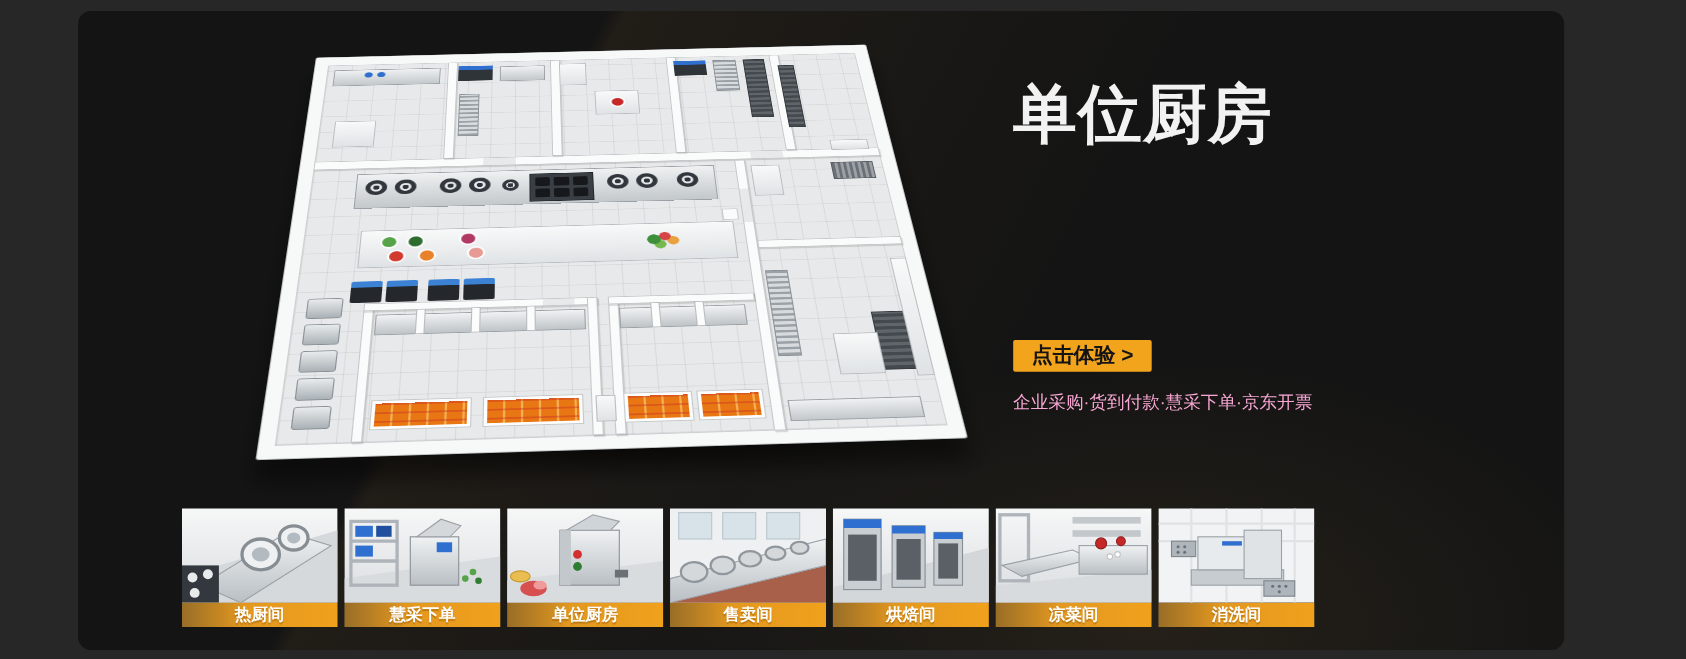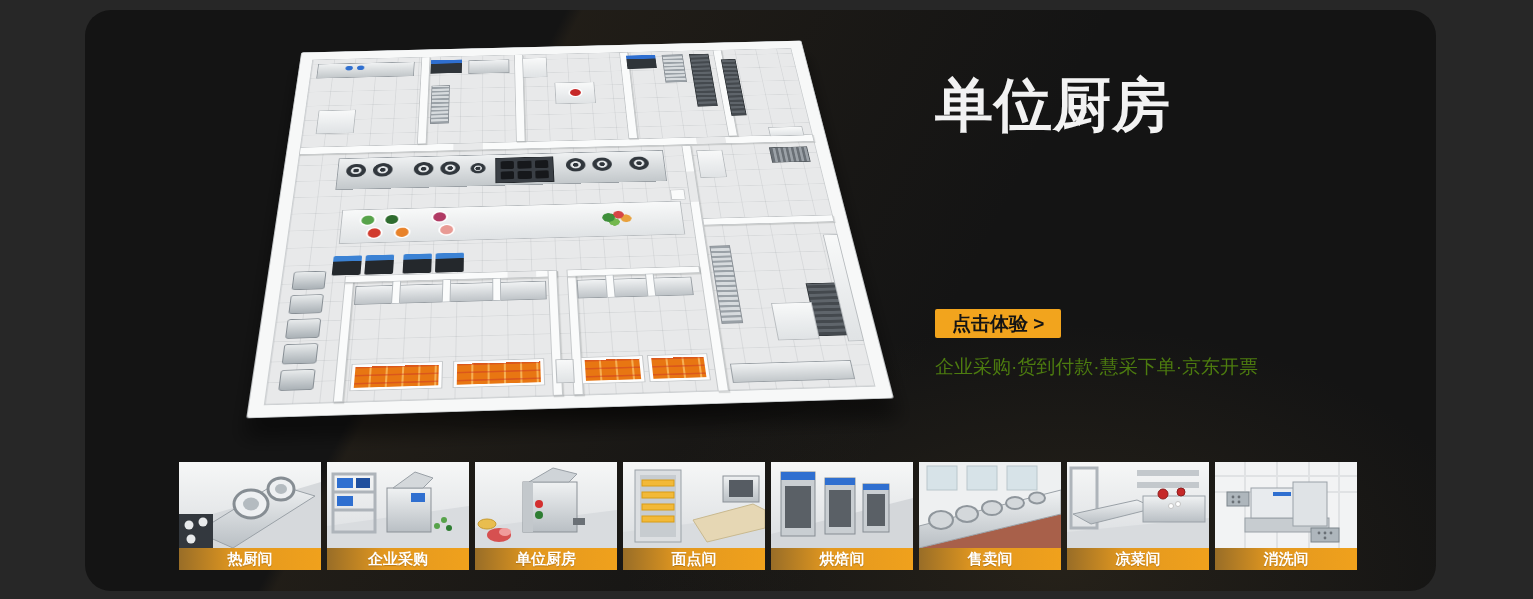--- a/index.html
+++ b/index.html
@@ -1,21 +1,21 @@
 <!DOCTYPE html>
 <html><head>
 <meta charset="utf-8">
 <style>
   * { margin:0; padding:0; box-sizing:border-box; }
   html,body { width:1533px; height:599px; background:#272727; overflow:hidden;
               font-family:"Liberation Sans", sans-serif; }
 
   
-  .card { position:absolute; left:85px; top:10px; width:1351px; height:581px;
-          background:#141414; border-radius:26px; overflow:hidden;padding-left:27px; }
+  .card { position:absolute; left:71px; top:10px; width:1351px; height:581px;
+          background:#141414; border-radius:12px; overflow:hidden;padding-left:27px; }
   .card .light { position:absolute; inset:0; pointer-events:none;
     background:
       linear-gradient(118deg, rgba(0,0,0,0) 29%, rgba(96,74,40,.17) 30%, rgba(96,74,40,.06) 50%, rgba(0,0,0,0) 62%),
       radial-gradient(46% 60% at 72% 96%, rgba(108,86,46,.20), rgba(0,0,0,0) 70%);
   }
 
   
   .plan-shadow { position:absolute; left:140px; top:352px; width:690px; height:70px;
     background:radial-gradient(50% 50% at 50% 50%, rgba(0,0,0,.65), rgba(0,0,0,0) 72%);
     filter:blur(5px); }
@@ -58,21 +58,21 @@
       radial-gradient(circle 6px at 20px 7px,#d64545 92%,transparent),
       radial-gradient(circle 6px at 28px 13px,#e8a13c 92%,transparent),
       radial-gradient(circle 6px at 15px 18px,#74b84e 92%,transparent); }
 
   
   .hero { position:absolute; left:850px; top:60px; width:500px; color:#f2f2f2; }
   .hero .t1, .hero .t2 { font-size:58px; line-height:69px; font-weight:800; letter-spacing:1px; white-space:nowrap; }
   .hero .sub { position:absolute; left:0; top:181px; font-size:37px; font-weight:700; color:#F2A41D; white-space:nowrap; }
   .hero .cta { position:absolute; left:0; top:239px; display:inline-block; background:#F2A41D; color:#141414;
                font-size:19px; font-weight:700; line-height:29px; padding:0 17px; border-radius:2px; cursor:pointer; border:0; }
-  .hero .info { position:absolute; left:0; top:283px; font-size:19px; line-height:27px; color:#4d7c0f; white-space:nowrap; }
+  .hero .info { position:absolute; left:0; top:283px; font-size:16px; line-height:27px; color:#f9a8d4; white-space:nowrap; }
 
   
   .gallery { position:absolute; left:94px; top:452px; display:flex; gap:6px; }
   .thumb { position:relative; width:142px; height:108px; background:#2c2c2c; overflow:hidden; cursor:pointer; }
   .thumb svg { display:block; }
   .cap { position:absolute; left:0; right:0; bottom:0; height:22px;
          background:linear-gradient(90deg, rgba(242,163,35,.55), rgba(242,161,30,.92) 40%, #f0a11c);
          color:#fff; font-size:15px; font-weight:700; display:flex; align-items:center; justify-content:center;
          text-shadow:0 1px 1px rgba(120,70,0,.4); }
 </style>
@@ -229,89 +229,73 @@
         <rect x="10" y="16" width="16" height="10" fill="#2f6fd0"></rect>
           <rect x="29" y="16" width="14" height="10" fill="#1f4f9e"></rect>
         <rect x="10" y="34" width="16" height="10" fill="#2f6fd0"></rect>
         <rect x="60" y="26" width="44" height="44" fill="url(#gSteel)" stroke="#8b9197"></rect>
         <polygon points="66,26 88,10 106,16 96,26" fill="#d4d8db" stroke="#9aa1a7"></polygon>
         <rect x="84" y="31" width="14" height="9" fill="#2f6fd0"></rect>
         <circle cx="110" cy="64" r="3" fill="#57a34a"></circle>
           <circle cx="117" cy="58" r="3" fill="#57a34a"></circle>
           <circle cx="122" cy="66" r="3" fill="#2e7d32"></circle>
       </svg>
-      <div class="cap">企业采购</div>
+      <div class="cap">慧采下单</div>
     </div>
 
     <div class="thumb">
       <svg width="142" height="86" viewBox="0 0 142 86">
         <rect width="142" height="86" fill="url(#gWall)"></rect>
         <polygon points="0,66 142,48 142,86 0,86" fill="#d9dcdf"></polygon>
         <rect x="48" y="20" width="54" height="50" fill="url(#gSteel)" stroke="#8b9197"></rect>
         <polygon points="54,20 78,6 102,12 94,20" fill="#cfd4d8" stroke="#9aa1a7"></polygon>
         <rect x="48" y="20" width="10" height="50" fill="#c3c8cc"></rect>
         <circle cx="64" cy="42" r="4" fill="#d32f2f"></circle>
           <circle cx="64" cy="53" r="4" fill="#2e7d32"></circle>
         <rect x="98" y="56" width="12" height="7" fill="#6a7076"></rect>
         <ellipse cx="24" cy="73" rx="12" ry="7" fill="#d65050"></ellipse>
           <ellipse cx="30" cy="70" rx="6" ry="4" fill="#f09b9b"></ellipse>
         <ellipse cx="12" cy="62" rx="9" ry="5" fill="#e9bd4f" stroke="#c79a2e"></ellipse>
       </svg>
       <div class="cap">单位厨房</div>
     </div>
 
-    <div class="thumb">
-      <svg width="142" height="86" viewBox="0 0 142 86">
-        <rect width="142" height="86" fill="url(#gWall)"></rect>
-        <polygon points="0,70 142,52 142,86 0,86" fill="#d9dcdf"></polygon>
-        <rect x="12" y="8" width="46" height="72" fill="#dcdfe2" stroke="#9aa1a7"></rect>
-        <rect x="17" y="13" width="36" height="62" fill="#c7ccd0"></rect>
-        <rect x="19" y="18" width="32" height="6" fill="#f2b938" stroke="#d99c14"></rect>
-        <rect x="19" y="30" width="32" height="6" fill="#f2b938" stroke="#d99c14"></rect>
-        <rect x="19" y="42" width="32" height="6" fill="#f2b938" stroke="#d99c14"></rect>
-        <rect x="19" y="54" width="32" height="6" fill="#f2b938" stroke="#d99c14"></rect>
-        <rect x="100" y="14" width="36" height="26" fill="url(#gSteel)" stroke="#8b9197"></rect>
-        <rect x="106" y="18" width="24" height="17" fill="#565c63"></rect>
-        <polygon points="70,58 130,42 142,48 142,66 84,80" fill="#e6d7b4" stroke="#c9b98f"></polygon>
-      </svg>
-      <div class="cap">面点间</div>
-    </div>
-
-    <div class="thumb">
-      <svg width="142" height="86" viewBox="0 0 142 86">
-        <rect width="142" height="86" fill="url(#gWall)"></rect>
-        <polygon points="0,72 142,36 142,86 0,86" fill="#d4d7da"></polygon>
-        <rect x="10" y="10" width="34" height="64" fill="#c9ced2" stroke="#868d93"></rect>
-        <rect x="10" y="10" width="34" height="8" fill="#2f6fd0"></rect>
-        <rect x="14" y="24" width="26" height="42" fill="#5a6066"></rect>
-        <rect x="54" y="16" width="30" height="56" fill="#c9ced2" stroke="#868d93"></rect>
-        <rect x="54" y="16" width="30" height="7" fill="#2f6fd0"></rect>
-        <rect x="58" y="28" width="22" height="37" fill="#5a6066"></rect>
-        <rect x="92" y="22" width="26" height="48" fill="#c9ced2" stroke="#868d93"></rect>
-        <rect x="92" y="22" width="26" height="6" fill="#2f6fd0"></rect>
-        <rect x="96" y="32" width="18" height="32" fill="#5a6066"></rect>
-      </svg>
-      <div class="cap">烘焙间</div>
-    </div>
 
     <div class="thumb">
       <svg width="142" height="86" viewBox="0 0 142 86">
         <rect width="142" height="86" fill="#eef0f1"></rect>
         <rect x="8" y="4" width="30" height="24" fill="#d7e3e8" stroke="#b9c6cc"></rect>
         <rect x="48" y="4" width="30" height="24" fill="#d7e3e8" stroke="#b9c6cc"></rect>
         <rect x="88" y="4" width="30" height="24" fill="#d7e3e8" stroke="#b9c6cc"></rect>
         <polygon points="0,86 142,52 142,86" fill="#a8604a"></polygon>
         <polygon points="0,64 142,28 142,52 0,86" fill="url(#gSteel)" stroke="#9aa1a7"></polygon>
         <ellipse cx="22" cy="58" rx="12" ry="9" fill="#d4d8db" stroke="#8f969c" stroke-width="2"></ellipse>
         <ellipse cx="48" cy="52" rx="11" ry="8" fill="#d4d8db" stroke="#8f969c" stroke-width="2"></ellipse>
         <ellipse cx="73" cy="46" rx="10" ry="7" fill="#d4d8db" stroke="#8f969c" stroke-width="2"></ellipse>
         <ellipse cx="96" cy="41" rx="9" ry="6" fill="#d4d8db" stroke="#8f969c" stroke-width="2"></ellipse>
         <ellipse cx="118" cy="36" rx="8" ry="5.5" fill="#d4d8db" stroke="#8f969c" stroke-width="2"></ellipse>
       </svg>
       <div class="cap">售卖间</div>
+    </div>
+
+    <div class="thumb">
+      <svg width="142" height="86" viewBox="0 0 142 86">
+        <rect width="142" height="86" fill="url(#gWall)"></rect>
+        <polygon points="0,72 142,36 142,86 0,86" fill="#d4d7da"></polygon>
+        <rect x="10" y="10" width="34" height="64" fill="#c9ced2" stroke="#868d93"></rect>
+        <rect x="10" y="10" width="34" height="8" fill="#2f6fd0"></rect>
+        <rect x="14" y="24" width="26" height="42" fill="#5a6066"></rect>
+        <rect x="54" y="16" width="30" height="56" fill="#c9ced2" stroke="#868d93"></rect>
+        <rect x="54" y="16" width="30" height="7" fill="#2f6fd0"></rect>
+        <rect x="58" y="28" width="22" height="37" fill="#5a6066"></rect>
+        <rect x="92" y="22" width="26" height="48" fill="#c9ced2" stroke="#868d93"></rect>
+        <rect x="92" y="22" width="26" height="6" fill="#2f6fd0"></rect>
+        <rect x="96" y="32" width="18" height="32" fill="#5a6066"></rect>
+      </svg>
+      <div class="cap">烘焙间</div>
     </div>
 
     <div class="thumb">
       <svg width="142" height="86" viewBox="0 0 142 86">
         <rect width="142" height="86" fill="url(#gWall)"></rect>
         <polygon points="0,70 142,56 142,86 0,86" fill="#d8dbde"></polygon>
         <rect x="70" y="8" width="62" height="6" fill="#c3c8cc"></rect>
         <rect x="70" y="20" width="62" height="6" fill="#c3c8cc"></rect>
         <rect x="4" y="6" width="26" height="60" fill="none" stroke="#aeb4ba" stroke-width="3"></rect>
         <polygon points="6,52 70,38 88,46 24,62" fill="url(#gSteel)" stroke="#9aa1a7"></polygon>

